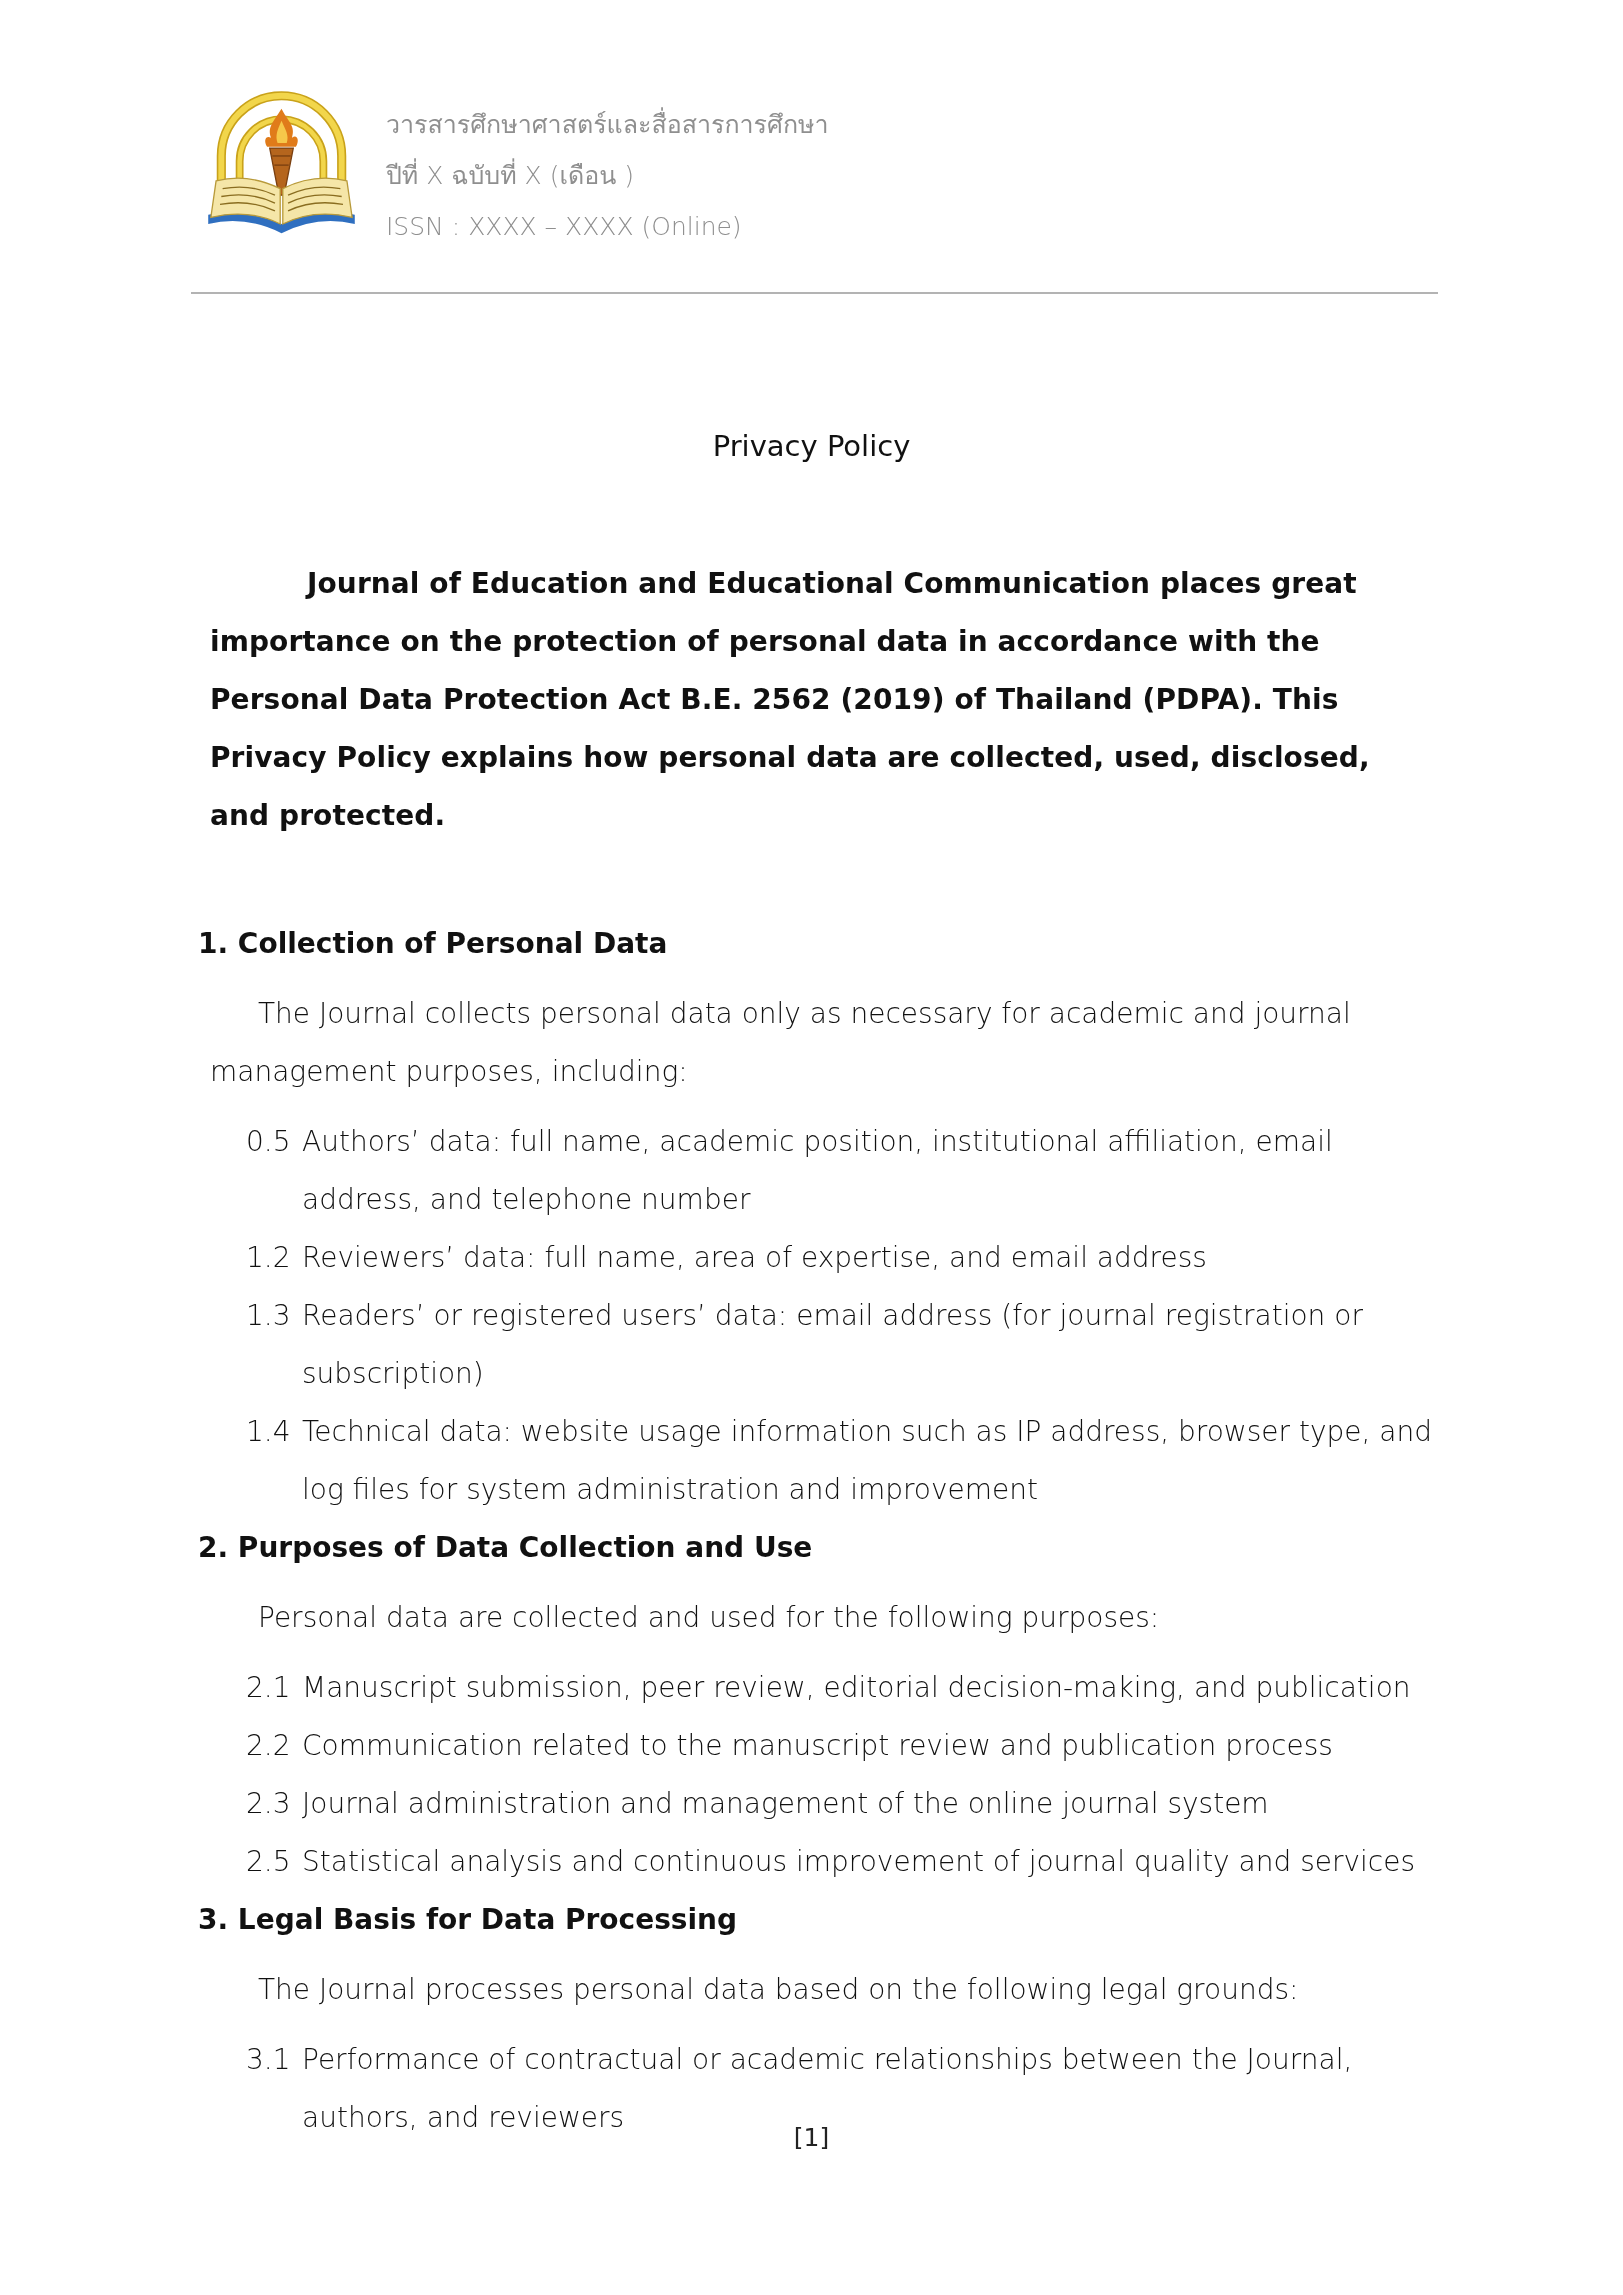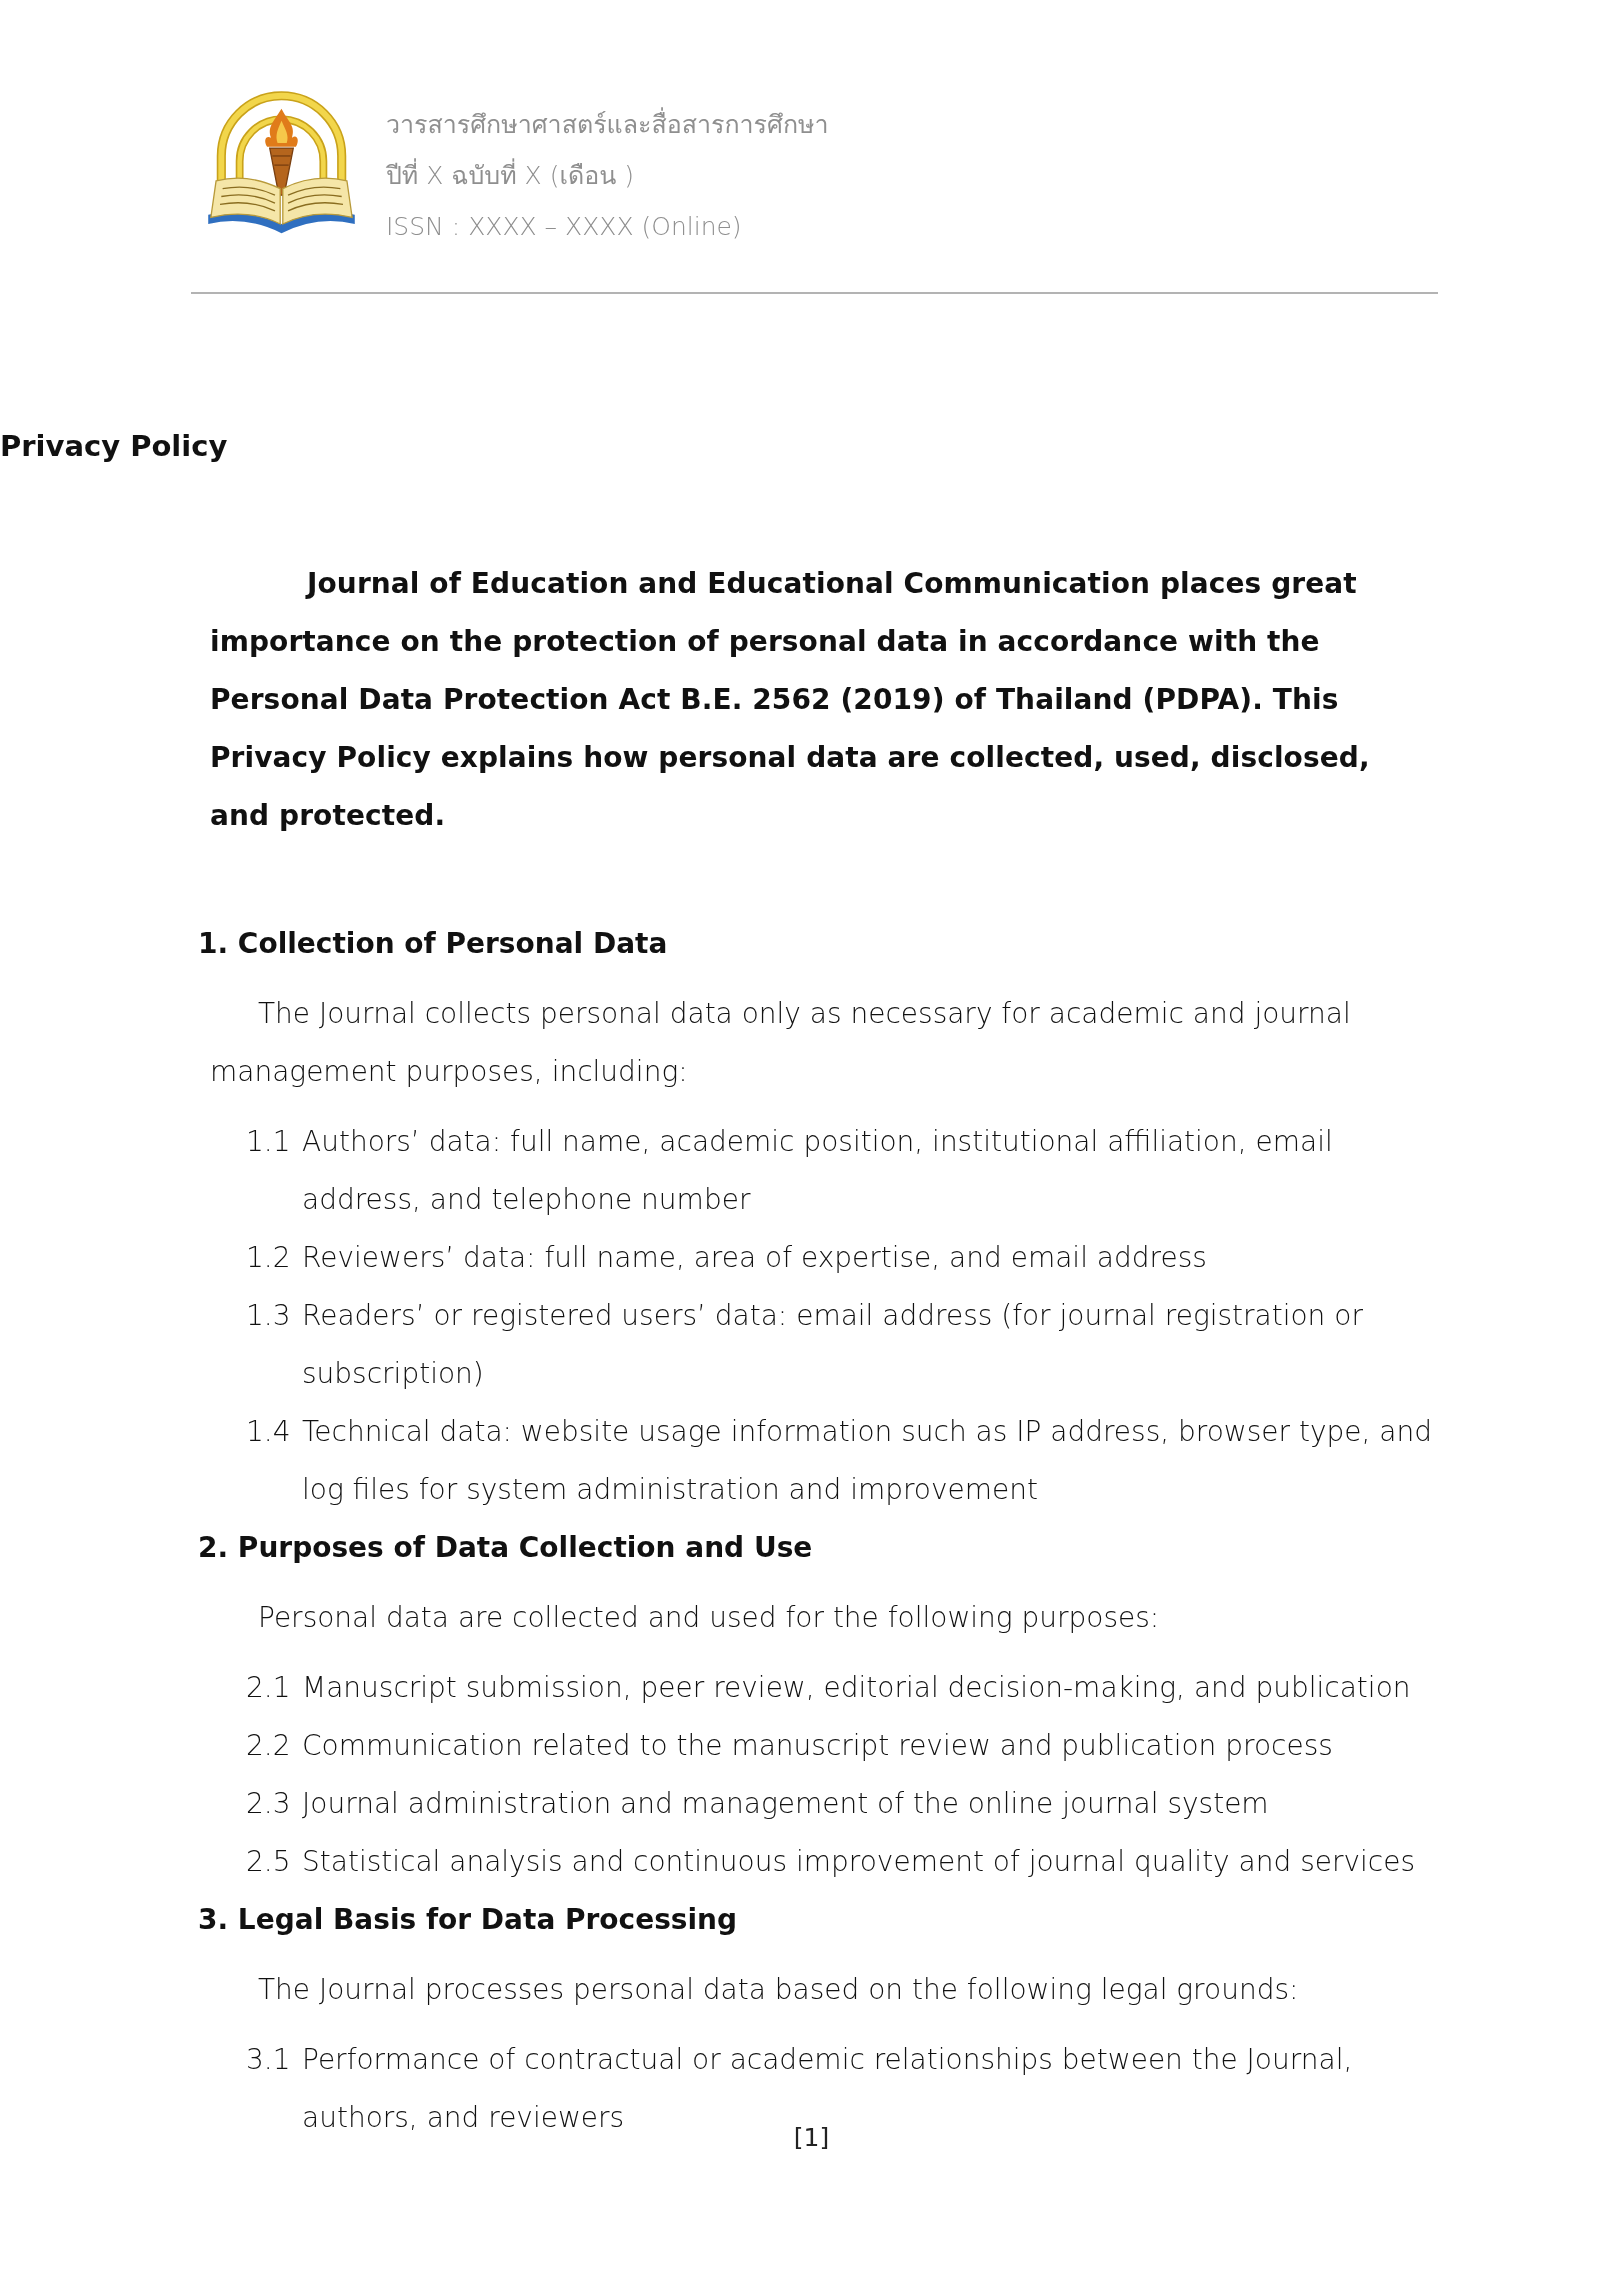--- a/index.html
+++ b/index.html
@@ -5,21 +5,21 @@
   html, body { margin: 0; padding: 0; background: #ffffff; }
   body {
     width: 1623px; height: 2295px; position: relative; overflow: hidden;
     font-family: "DejaVu Sans", sans-serif; color: #111111;
   }
   .header { position: absolute; left: 196px; top: 79px; height: 177px; width: 1243px; }
   .logo { position: absolute; left: 6.5px; top: 5.2px; width: 157px; height: 157px; }
   .header-text { position: absolute; left: 190px; top: 19.6px; color: #8f8f8f; font-size: 25px; line-height: 51px; font-weight: 300; }
   .header-text div { white-space: nowrap; }
   .rule { position: absolute; left: 191px; top: 292px; width: 1247px; height: 0; border-top: 2px solid #b3b3b3; }
-  .title { position: absolute; left: 0; width: 1623px; top: 429px; text-align: left; font-size: 29px; font-weight: bold; color: #111; }
+  .title { position: absolute; left: 0; width: 1623px; top: 429px; text-align: center; font-size: 29px; font-weight: normal; color: #111; }
   .content { position: absolute; left: 198px; top: 543px; width: 1237px; font-size: 28px; line-height: 58px; }
   .intro { font-weight: bold; text-indent: 97px; margin: 12px; letter-spacing: 0.1px; }
   .gap { height: 58px; }
   .section-heading { font-weight: bold; margin: 0; }
   .section-lead { margin: 12px; text-indent: 48px; font-weight: 300; }
   .item { display: flex; margin: 0; padding-left: 48px; font-weight: 300; }
   .item .num { width: 56px; flex: 0 0 56px; }
   .item .txt { flex: 1; }
   .page-number { position: absolute; left: 0; width: 1623px; top: 2123px; text-align: center; font-size: 25px; color: #222; }
 </style>
@@ -67,21 +67,21 @@
 <div class="title">Privacy Policy</div>
 
 <div class="content">
   <p class="intro">Journal of Education and Educational Communication places great importance on the protection of personal data in accordance with the Personal Data Protection Act B.E. 2562 (2019) of Thailand (PDPA). This Privacy Policy explains how personal data are collected, used, disclosed, and protected.</p>
   <div class="gap"></div>
 
   <div>
     <p class="section-heading">1. Collection of Personal Data</p>
     <p class="section-lead">The Journal collects personal data only as necessary for academic and journal management purposes, including:</p>
     <div class="item">
-        <span class="num">1.1</span>
+        <span class="num">0.5</span>
         <span class="txt">Authors’ data: full name, academic position, institutional affiliation, email address, and telephone number</span>
       </div>
     <div class="item">
         <span class="num">1.2</span>
         <span class="txt">Reviewers’ data: full name, area of expertise, and email address</span>
       </div>
     <div class="item">
         <span class="num">1.3</span>
         <span class="txt">Readers’ or registered users’ data: email address (for journal registration or subscription)</span>
       </div>

